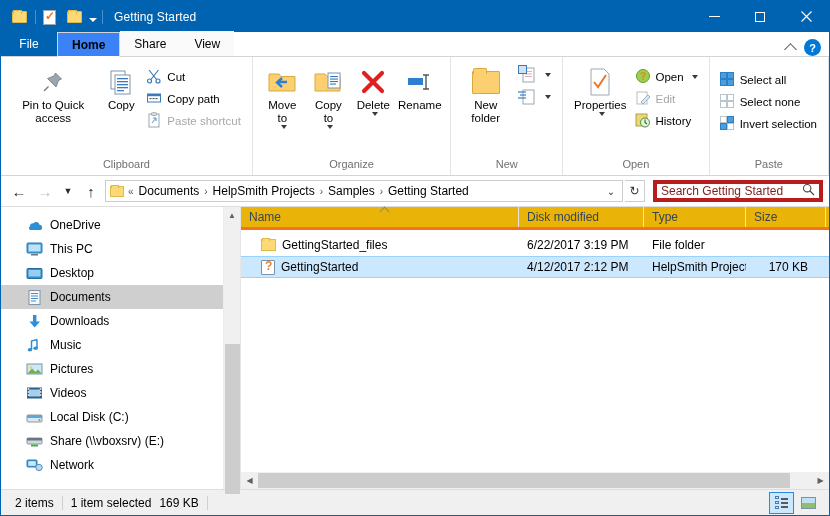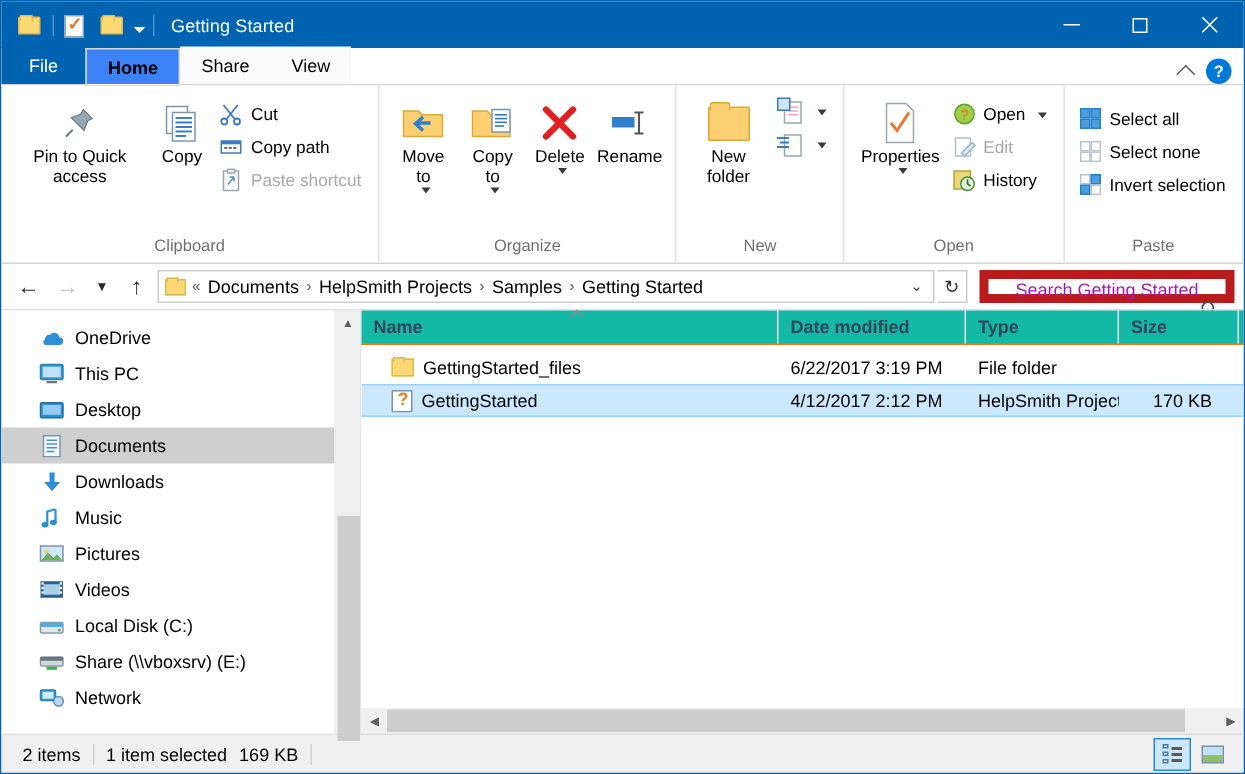--- a/index.html
+++ b/index.html
@@ -160,23 +160,23 @@
   .crumb { padding: 0 4px; white-space: nowrap; }
   .crumb-sep { color: #555; font-size: 10px; padding: 0 1px; }
   .addr-ico { width: 14px; height: 11px; background: #fcd975; border: 1px solid #e0b84c; margin-right: 3px; position: relative; }
   .addr-ico:before {
     content: ""; position: absolute; left: 0; top: -2px; width: 6px; height: 2px;
     background: #fcd975; border: 1px solid #e0b84c; border-bottom: none;
   }
   .addr-caret { margin-left: auto; width: 18px; display: flex; align-items: center; justify-content: center; color: #333; font-size: 10px; }
   .refresh { width: 20px; height: 22px; display: flex; align-items: center; justify-content: center; font-size: 12px; color: #333; border: 1px solid #ccc; border-left: none; background: #fff; }
   .searchbox {
-    width: 170px; height: 22px; border: 6px solid #b91c1c; background: #fff;
+    width: 170px; height: 22px; border: 4px solid #b91c1c; background: #fff;
     display: flex; align-items: center; padding: 0 4px;
-    font-size: 12px; color: #a21caf; margin-left: 6px; flex-direction: column;
+    font-size: 12px; color: #7f1d1d; margin-left: 6px;
   }
   .searchbox .mag { margin-left: auto; color: #444; font-size: 12px; }
 
   
   .content { flex: 1; display: flex; min-height: 0; border-top: 1px solid #dedede; }
 
   .navpane {
     width: 222px; background: #ffffff; position: relative;
     display: flex; flex-direction: column; overflow: hidden;
     flex: none;
@@ -194,21 +194,21 @@
   .navscroll {
     width: 17px; background: #f0f0f0; border-left: 1px solid #ececec;
     display: flex; flex-direction: column; align-items: center;
     flex: none; position: relative;
   }
   .sb-arrow { height: 17px; width: 17px; display: flex; align-items: center; justify-content: center; font-size: 8px; color: #606060; }
   .sb-track { flex: 1; width: 17px; position: relative; }
   .sb-thumb { position: absolute; left: 1px; width: 15px; background: #cdcdcd; }
 
   .filepane { flex: 1; display: flex; flex-direction: column; min-width: 0; border-left: 1px solid #e5e5e5; }
-  .colhdr { height: 23px; display: flex; border-bottom: 1px solid #f97316; background: #14b8a6; position: relative; font-weight: bold; }
+  .colhdr { height: 23px; display: flex; border-bottom: 3px solid #f97316; background: #eab308; position: relative; }
   .col {
     font-size: 12px; color: #35455c; display: flex; align-items: center;
     padding-left: 8px; border-right: 1px solid #e5e5e5; position: relative;
   }
   .sortcaret {
     position: absolute; left: 140px; top: 1px; width: 7px; height: 7px;
     border-left: 1.5px solid #888; border-top: 1.5px solid #888;
     transform: rotate(45deg);
   }
   .rows { flex: 1; background: #fff; overflow: hidden; }
@@ -745,21 +745,21 @@
       <div class="sb-arrow">▼</div>
     </div>
 
     <div class="filepane">
       <div class="colhdr">
         <div class="col" style="width:278px">
           <span>Name</span>
           <span class="sortcaret"></span>
         </div>
         <div class="col" style="width:125px">
-          <span>Date modified</span>
+          <span>Disk modified</span>
         </div>
         <div class="col" style="width:102px">
           <span>Type</span>
         </div>
         <div class="col" style="width:80px">
           <span>Size</span>
         </div>
       </div>
 
       <div class="rows">

